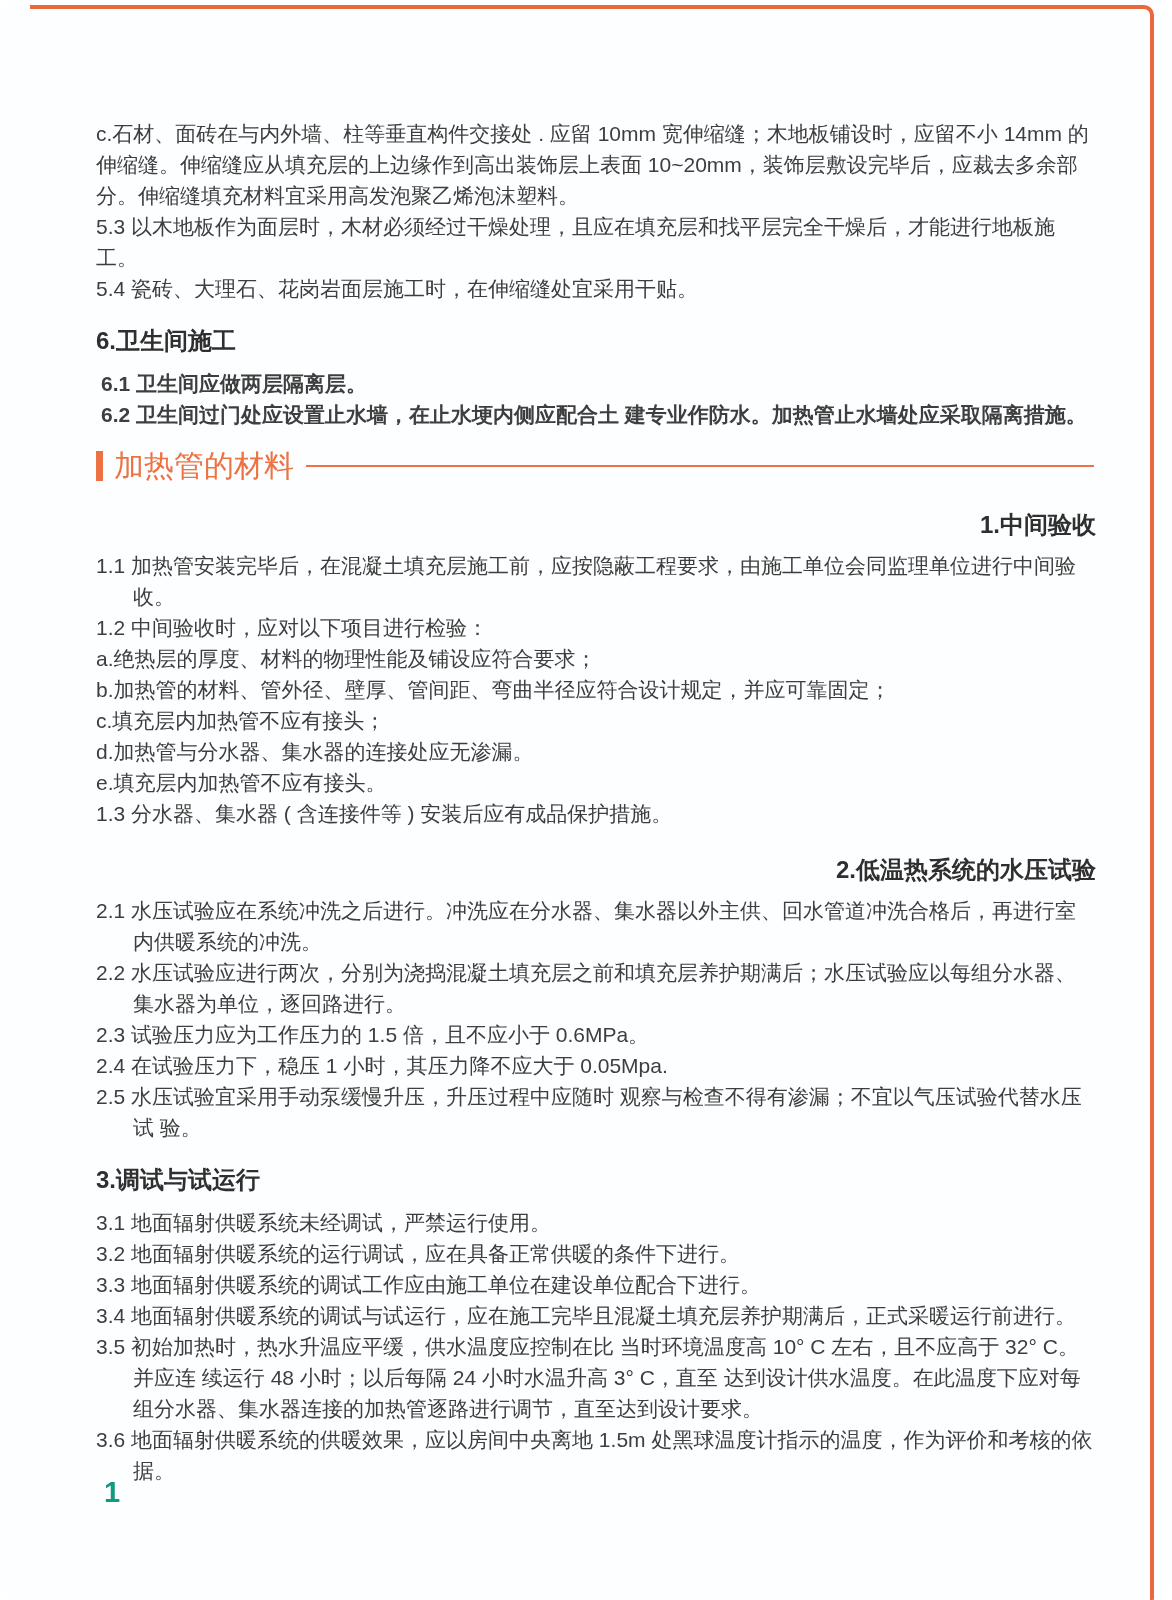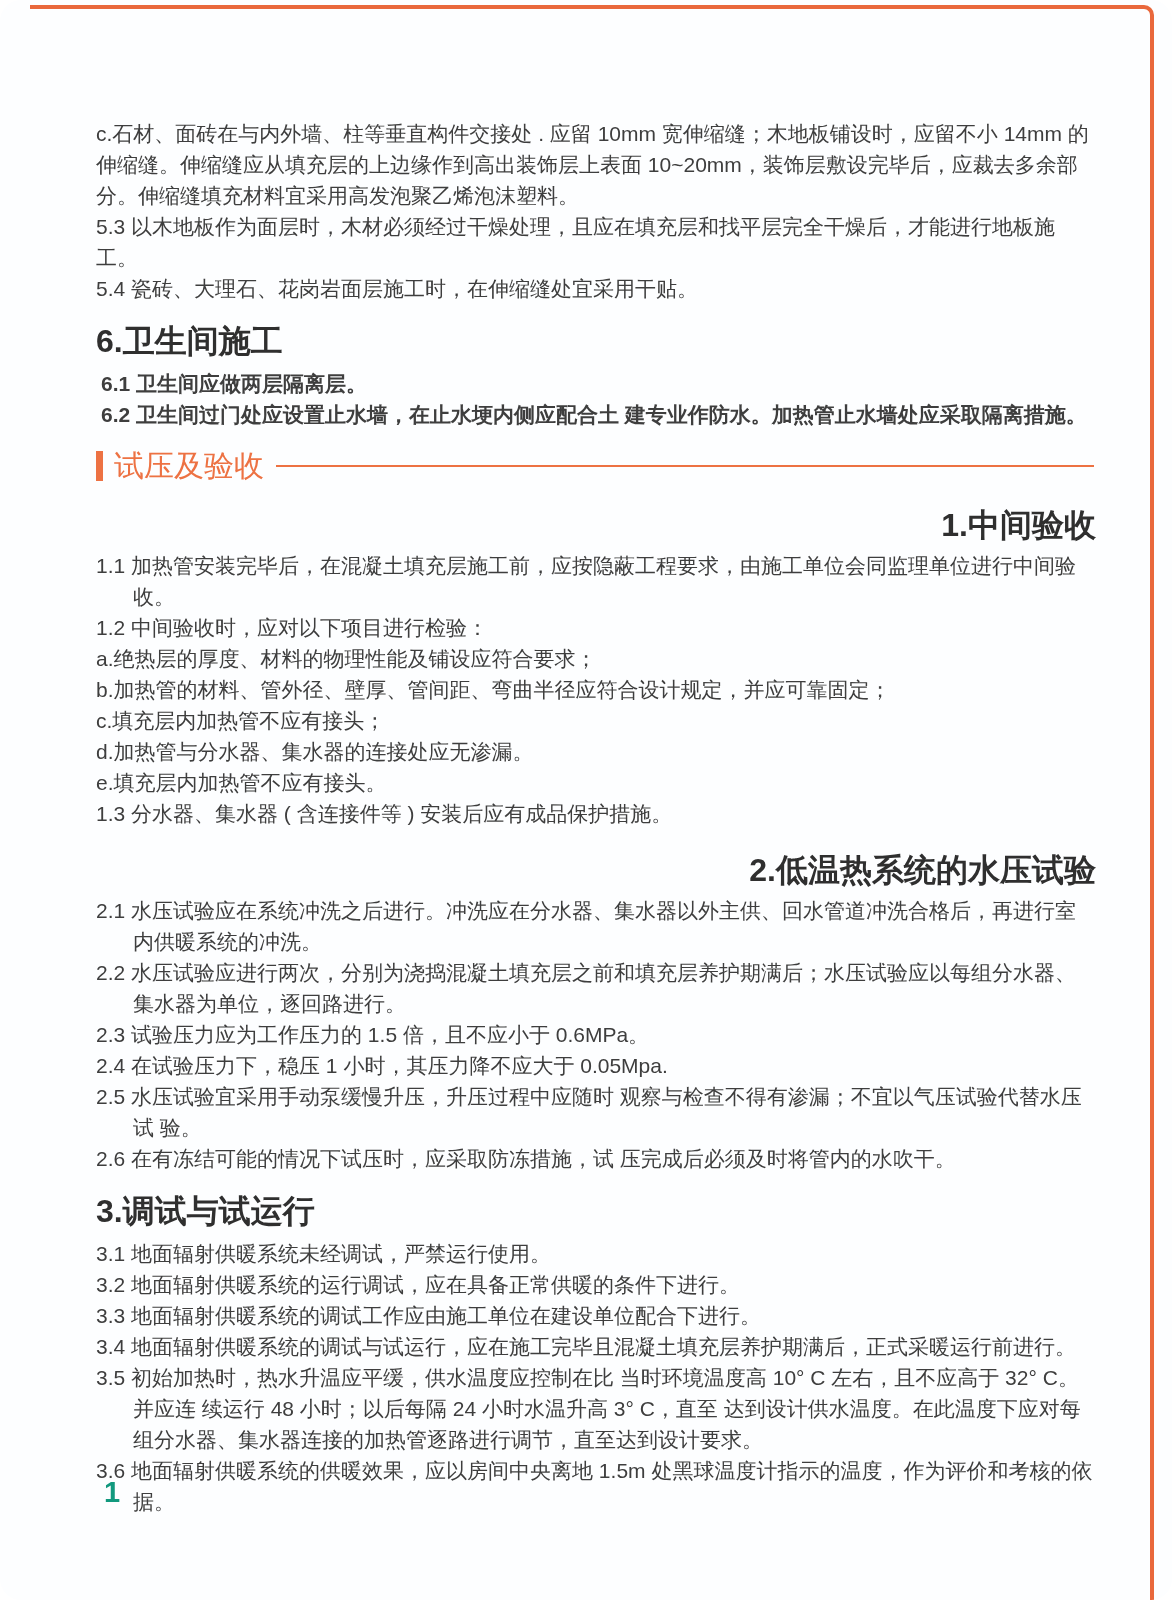--- a/index.html
+++ b/index.html
@@ -34,21 +34,21 @@
     line-height: 31px;
   }
   .para { margin: 0; }
   .line { margin: 0; }
   .hang {
     padding-left: 37px;
     text-indent: -37px;
   }
   h3.sec-heading {
     margin: 22px 0 12px 0;
-    font-size: 32px;
+    font-size: 24px;
     line-height: 30px;
     font-weight: bold;
     color: #2f2f2f;
   }
   h3.sec-heading.tight { margin: 26px 0 10px 0; text-align: right; }
   .bath-items .line { padding-left: 5px; font-weight: bold; }
   .banner {
     display: flex;
     align-items: center;
     margin-top: 18px;
@@ -97,41 +97,40 @@
     <p class="line">5.4 瓷砖、大理石、花岗岩面层施工时，在伸缩缝处宜采用干贴。</p>
 
     <h3 class="sec-heading">6.卫生间施工</h3>
     <div class="bath-items">
       <p class="line">6.1 卫生间应做两层隔离层。</p>
       <p class="line">6.2 卫生间过门处应设置止水墙，在止水埂内侧应配合土 建专业作防水。加热管止水墙处应采取隔离措施。</p>
     </div>
 
     <div class="banner">
       <span class="banner-bar"></span>
-      <span class="banner-title">试压及验收</span>
+      <span class="banner-title">加热管的材料</span>
       <span class="banner-rule"></span>
     </div>
 
     <h3 class="sec-heading tight">1.中间验收</h3>
     <p class="line hang">1.1 加热管安装完毕后，在混凝土填充层施工前，应按隐蔽工程要求，由施工单位会同监理单位进行中间验收。</p>
     <p class="line hang">1.2 中间验收时，应对以下项目进行检验：</p>
     <p class="line">a.绝热层的厚度、材料的物理性能及铺设应符合要求；</p>
     <p class="line">b.加热管的材料、管外径、壁厚、管间距、弯曲半径应符合设计规定，并应可靠固定；</p>
     <p class="line">c.填充层内加热管不应有接头；</p>
     <p class="line">d.加热管与分水器、集水器的连接处应无渗漏。</p>
     <p class="line">e.填充层内加热管不应有接头。</p>
     <p class="line hang">1.3 分水器、集水器 ( 含连接件等 ) 安装后应有成品保护措施。</p>
 
     <h3 class="sec-heading tight">2.低温热系统的水压试验</h3>
     <p class="line hang">2.1 水压试验应在系统冲洗之后进行。冲洗应在分水器、集水器以外主供、回水管道冲洗合格后，再进行室内供暖系统的冲洗。</p>
     <p class="line hang">2.2 水压试验应进行两次，分别为浇捣混凝土填充层之前和填充层养护期满后；水压试验应以每组分水器、集水器为单位，逐回路进行。</p>
     <p class="line hang">2.3 试验压力应为工作压力的 1.5 倍，且不应小于 0.6MPa。</p>
     <p class="line hang">2.4 在试验压力下，稳压 1 小时，其压力降不应大于 0.05Mpa.</p>
     <p class="line hang">2.5 水压试验宜采用手动泵缓慢升压，升压过程中应随时 观察与检查不得有渗漏；不宜以气压试验代替水压试 验。</p>
-    <p class="line hang">2.6 在有冻结可能的情况下试压时，应采取防冻措施，试 压完成后必须及时将管内的水吹干。</p>
 
     <h3 class="sec-heading">3.调试与试运行</h3>
     <p class="line hang">3.1 地面辐射供暖系统未经调试，严禁运行使用。</p>
     <p class="line hang">3.2 地面辐射供暖系统的运行调试，应在具备正常供暖的条件下进行。</p>
     <p class="line hang">3.3 地面辐射供暖系统的调试工作应由施工单位在建设单位配合下进行。</p>
     <p class="line hang">3.4 地面辐射供暖系统的调试与试运行，应在施工完毕且混凝土填充层养护期满后，正式采暖运行前进行。</p>
     <p class="line hang">3.5 初始加热时，热水升温应平缓，供水温度应控制在比 当时环境温度高 10° C 左右，且不应高于 32° C。并应连 续运行 48 小时；以后每隔 24 小时水温升高 3° C，直至 达到设计供水温度。在此温度下应对每组分水器、集水器连接的加热管逐路进行调节，直至达到设计要求。</p>
     <p class="line hang">3.6 地面辐射供暖系统的供暖效果，应以房间中央离地 1.5m 处黑球温度计指示的温度，作为评价和考核的依据。</p>
 
   </div>

